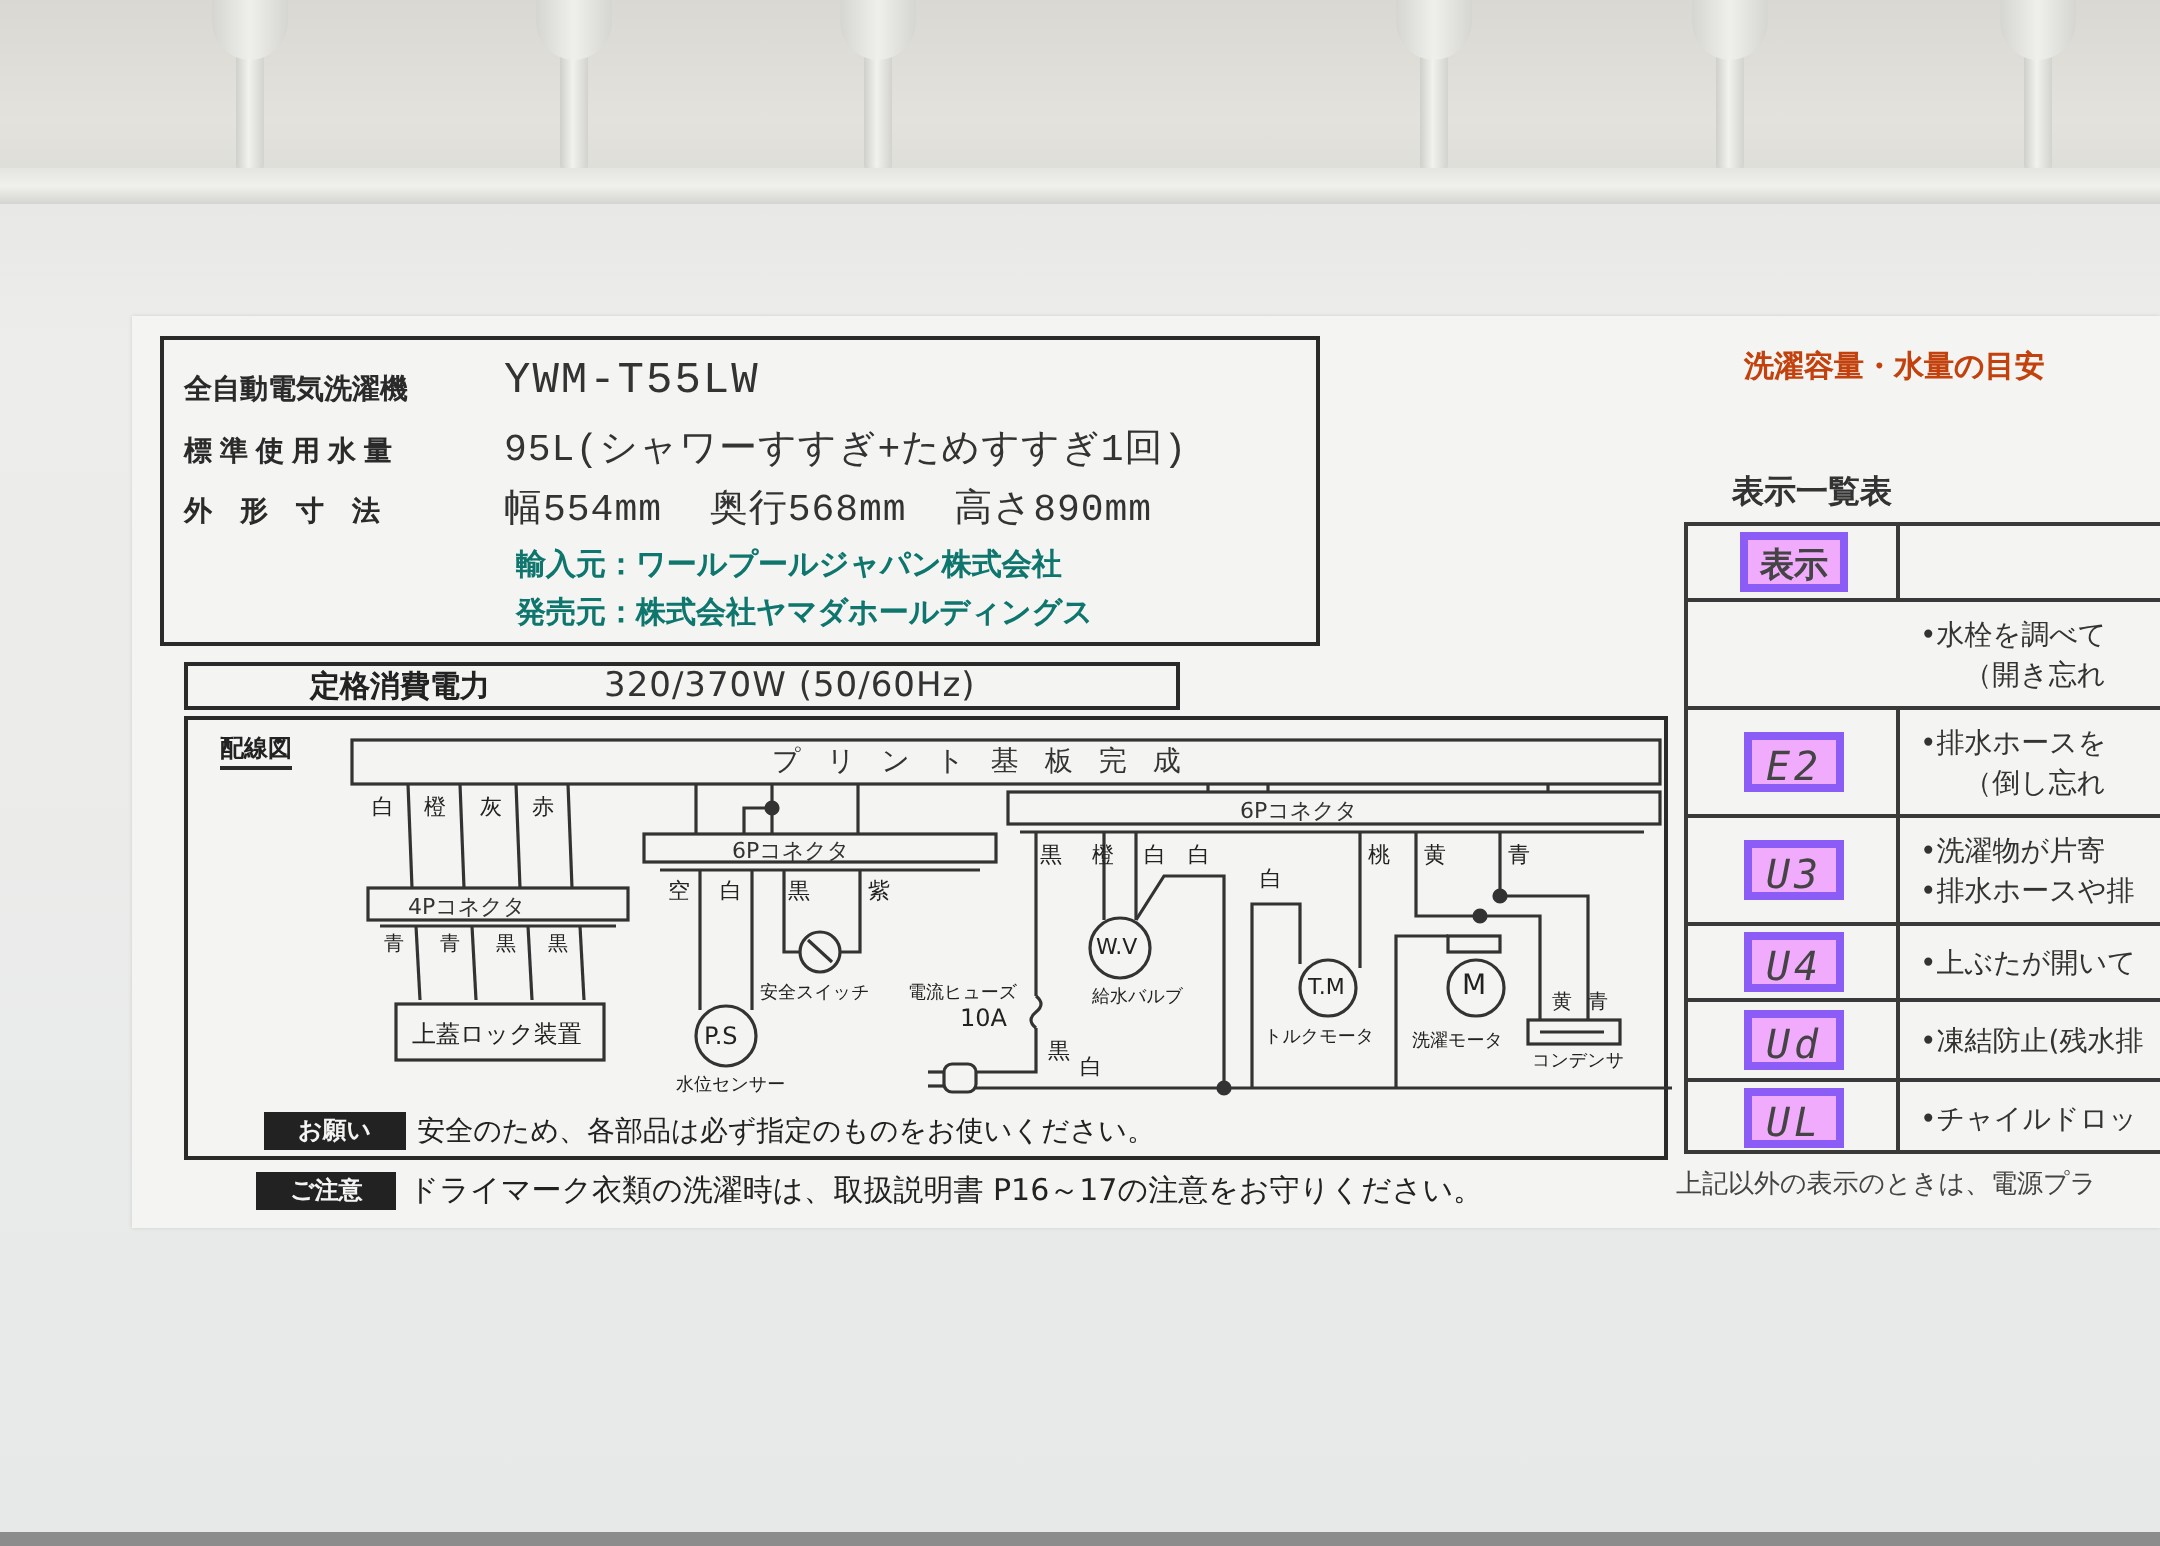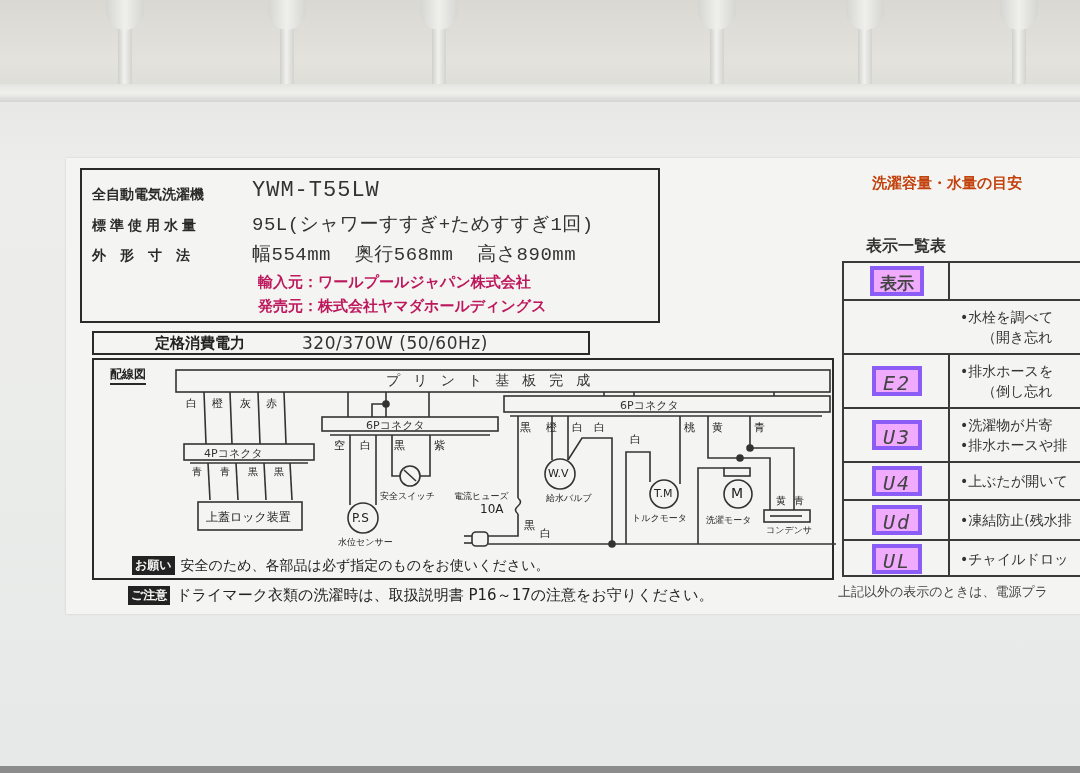--- a/index.html
+++ b/index.html
@@ -44,42 +44,42 @@
     box-shadow: 0 0 2px rgba(0,0,0,0.12);
   }
   .spec-box {
     position: absolute; left: 14px; top: 10px; width: 580px; height: 155px;
     border: 2px solid #2a2a2a;
     font-family: Liberation Mono, monospace;
   }
   .spec-row { position: absolute; left: 10px; font-size: 14px; color: #2a2a2a; font-weight: bold; letter-spacing: 6px; }
   .spec-val { position: absolute; left: 170px; font-size: 19px; color: #333; letter-spacing: 0.5px; text-align: right; }
   .spec-val.model { font-size: 22px; letter-spacing: 1px; }
-  .spec-sub { position: absolute; left: 176px; font-size: 15px; font-weight: bold; color: #be185d; }
+  .spec-sub { position: absolute; left: 176px; font-size: 15px; font-weight: bold; color: #0f766e; }
 
   .power-box {
     position: absolute; left: 26px; top: 173px; width: 498px; height: 24px;
     border: 2px solid #2a2a2a;
   }
   .power-box .lbl { position: absolute; left: 48px; top: 1px; font-size: 15px; font-weight: bold; margin-left: 13px; }
   .power-box .val { position: absolute; left: 208px; top: 0px; font-size: 17px; color: #333; letter-spacing: 0.5px; }
 
   .wiring {
     position: absolute; left: 26px; top: 200px; width: 742px; height: 220px;
     border: 2px solid #2a2a2a; border-bottom: none;
   }
   .wiring svg { position: absolute; left: 0; top: 0; }
   .wiring-title {
     position: absolute; left: 16px; top: 6px; font-size: 12px; font-weight: bold;
     border-bottom: 2px solid #2a2a2a; padding-bottom: 0px;
   }
   .notice { position: absolute; font-size: 14px; color: #222; }
   .tag {
     display: inline-block; background: #222; color: #f4f5f3; font-size: 12px; font-weight: bold;
-    padding: 1px 3px; margin-right: 6px; vertical-align: 1px;
+    padding: 1px 17px; margin-right: 6px; vertical-align: 1px;
   }
 
   
   .right-title { position: absolute; left: 806px; top: 16px; font-size: 15px; font-weight: bold; color: #c2410c; white-space: nowrap; }
   .table-title { position: absolute; left: 800px; top: 78px; font-size: 16px; font-weight: bold; color: #333; white-space: nowrap; }
   .err-table {
     position: absolute; left: 776px; top: 103px; width: 240px; height: 316px;
     border: 2px solid #3a3a3a; border-right: none;
   }
   .err-row { position: absolute; left: 0; width: 240px; border-top: 2px solid #3a3a3a; }

